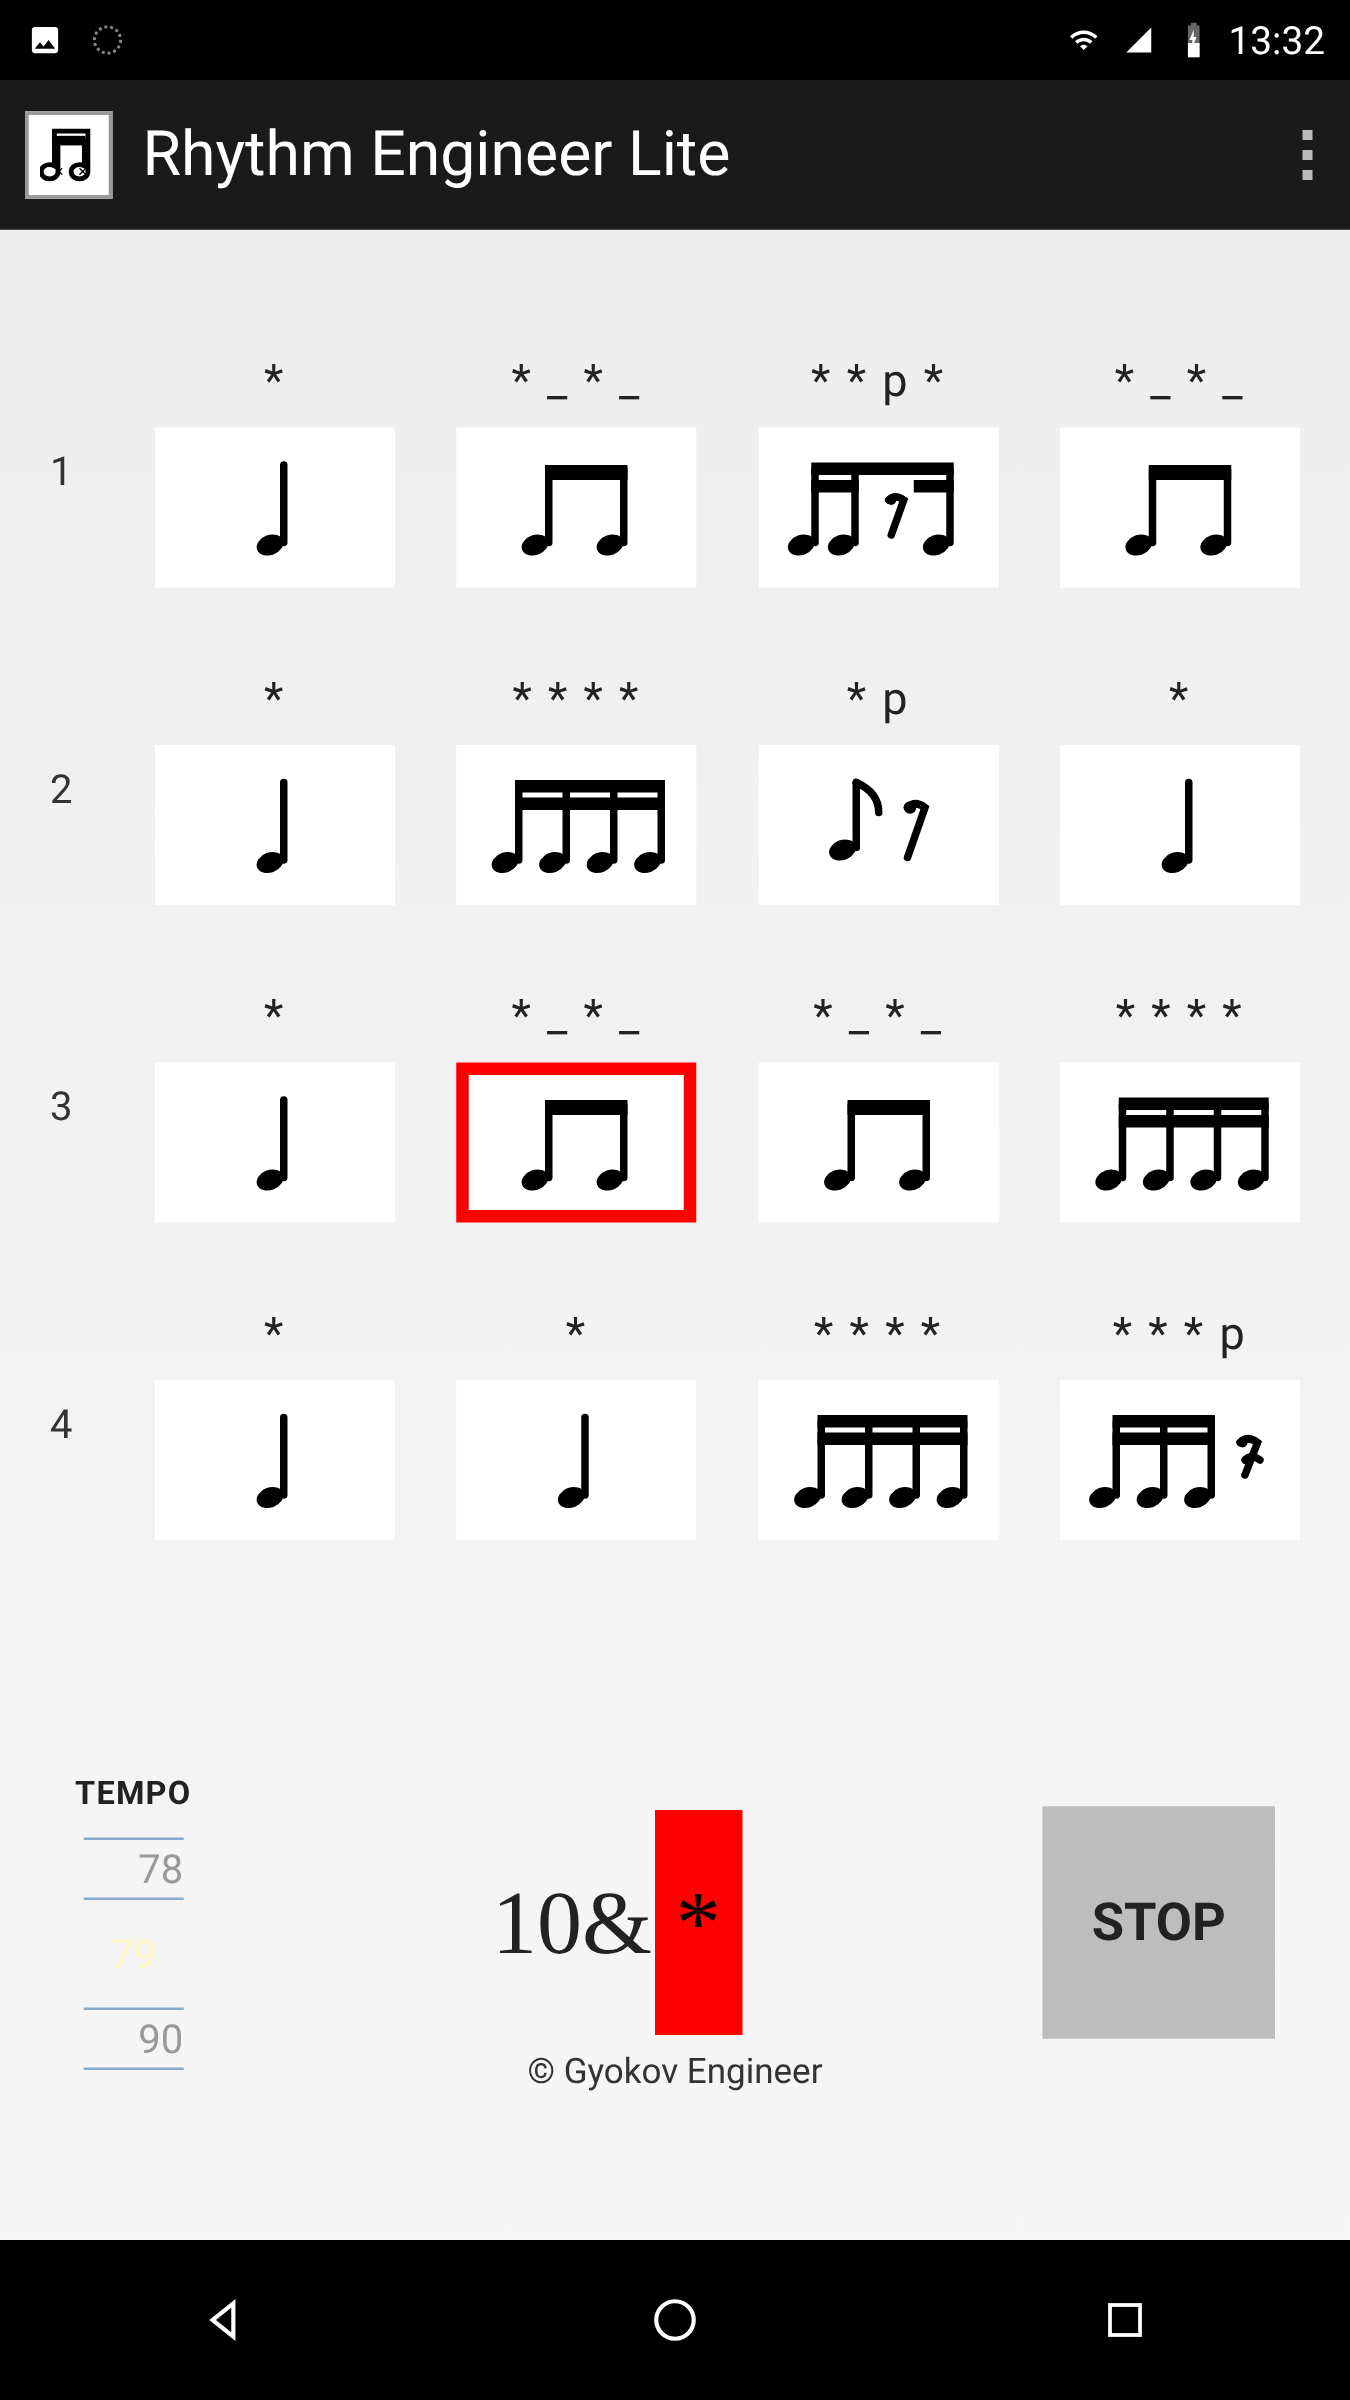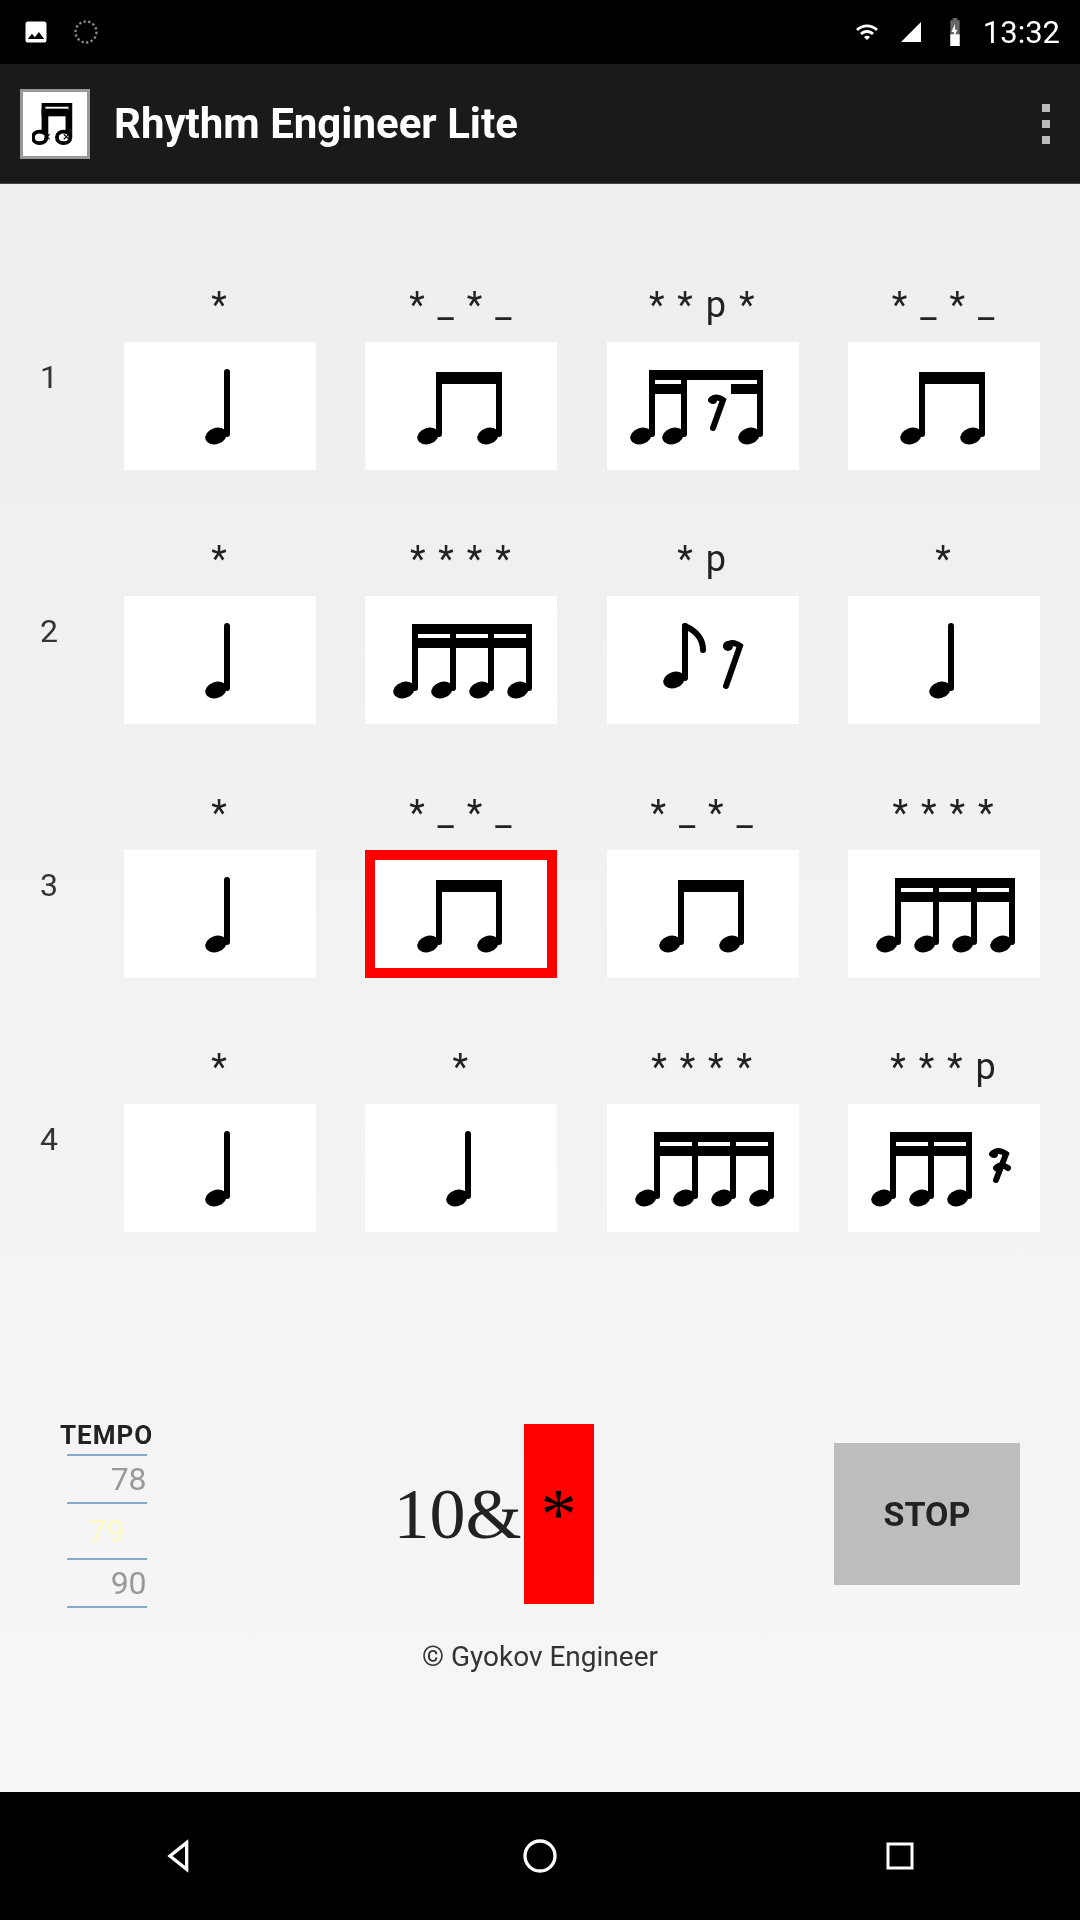--- a/index.html
+++ b/index.html
@@ -34,21 +34,21 @@
     justify-content: space-between;
     border-bottom: 1px solid #444;
   }
   .app-bar-left { display: flex; align-items: center; gap: 24px; }
   .app-icon {
     width: 70px; height: 70px;
     background: #fff;
     border: 3px solid #999;
     display: flex; align-items: center; justify-content: center;
   }
-  .app-title { font-size: 42px; font-weight: 700; }
+  .app-title { font-size: 50px; font-weight: 400; }
   .more-icon { display: flex; flex-direction: column; gap: 8px; padding: 10px; }
   .more-dot { width: 8px; height: 8px; background: #bbb; }
   .content {
     background: linear-gradient(#eee, #f6f6f6);
     height: 1608px;
     padding: 100px 40px 0 40px;
   }
   .grid-row {
     display: flex;
     align-items: center;
@@ -99,21 +99,21 @@
     width: 100%;
     padding: 0 60px;
     display: flex;
     align-items: center;
     justify-content: space-between;
   }
   .tempo-block {
     display: flex;
     flex-direction: column;
     align-items: center;
-    gap: 4px;
+    gap: 20px;
   }
   .tempo-label { font-size: 26px; font-weight: bold; color: #222; letter-spacing: 1px; }
   .tempo-val { font-size: 32px; color: #fef9c3; padding: 4px 0; }
   .tempo-val.faded { color: #999; }
   .tempo-val.line { border-top: 2px solid #8ac; border-bottom: 2px solid #8ac; width: 80px; text-align: right; }
   .beat-display {
     display: flex;
     align-items: center;
     font-size: 72px;
     color: #222;
@@ -124,26 +124,26 @@
     height: 180px;
     background: red;
     margin-left: 2px;
     display: flex;
     align-items: center;
     justify-content: center;
     color: #000;
   }
   .stop-btn {
     width: 186px;
-    height: 142px;
+    height: 186px;
     background: #bdbdbd;
     display: flex;
     align-items: center;
     justify-content: center;
-    font-size: 34px;
+    font-size: 42px;
     font-weight: bold;
     color: #222;
   }
   .copyright {
     position: absolute;
     top: 1640px;
     width: 100%;
     text-align: center;
     font-size: 28px;
     color: #333;

